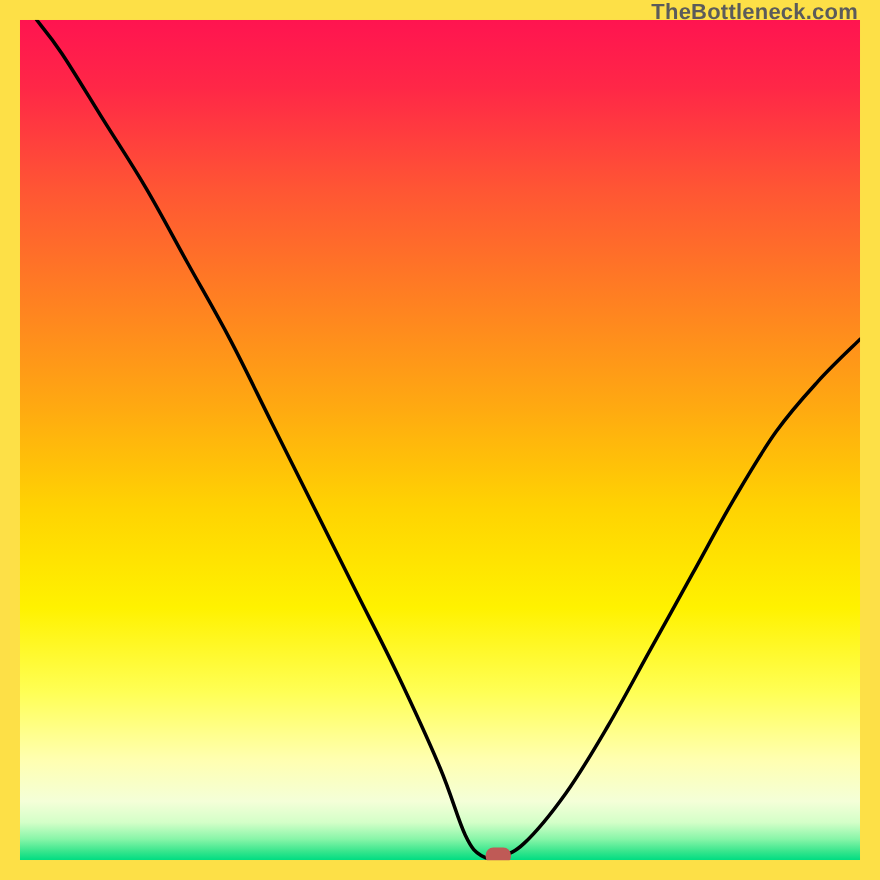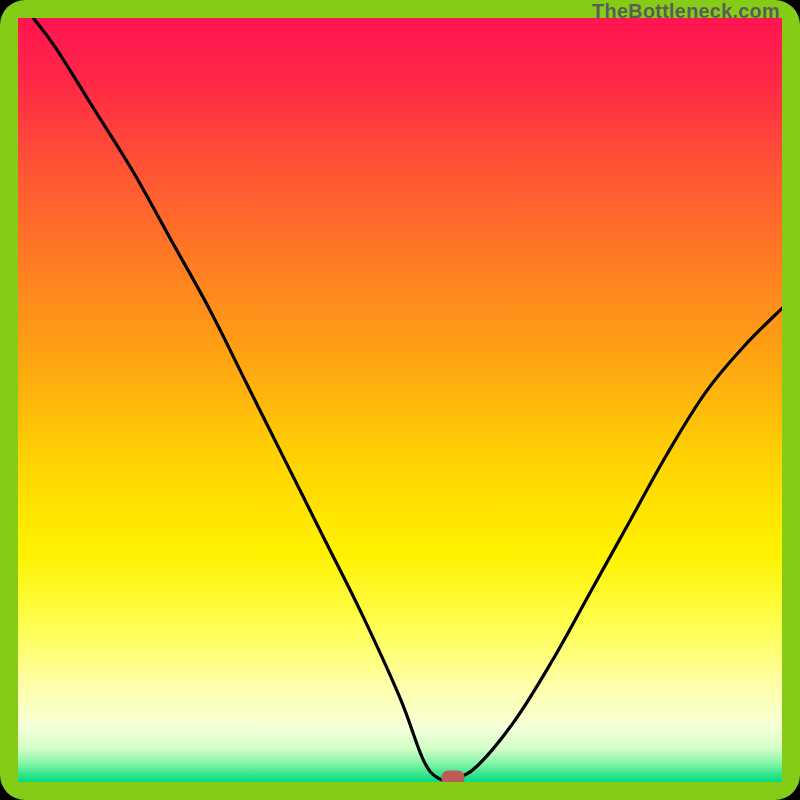--- a/index.html
+++ b/index.html
@@ -7,22 +7,21 @@
     padding: 0;
     width: 800px;
     height: 800px;
     background: #000;
     overflow: hidden;
     font-family: Arial, Helvetica, sans-serif;
   }
   .frame {
     position: absolute;
     inset: 0;
-    background: #84cc16;
-    border-radius: 25px;
+    background: #fde047;
   }
   .plot-area {
     position: absolute;
     left: 18px;
     top: 18px;
     width: 764px;
     height: 764px;
     overflow: hidden;
   }
   .gradient-bg {

